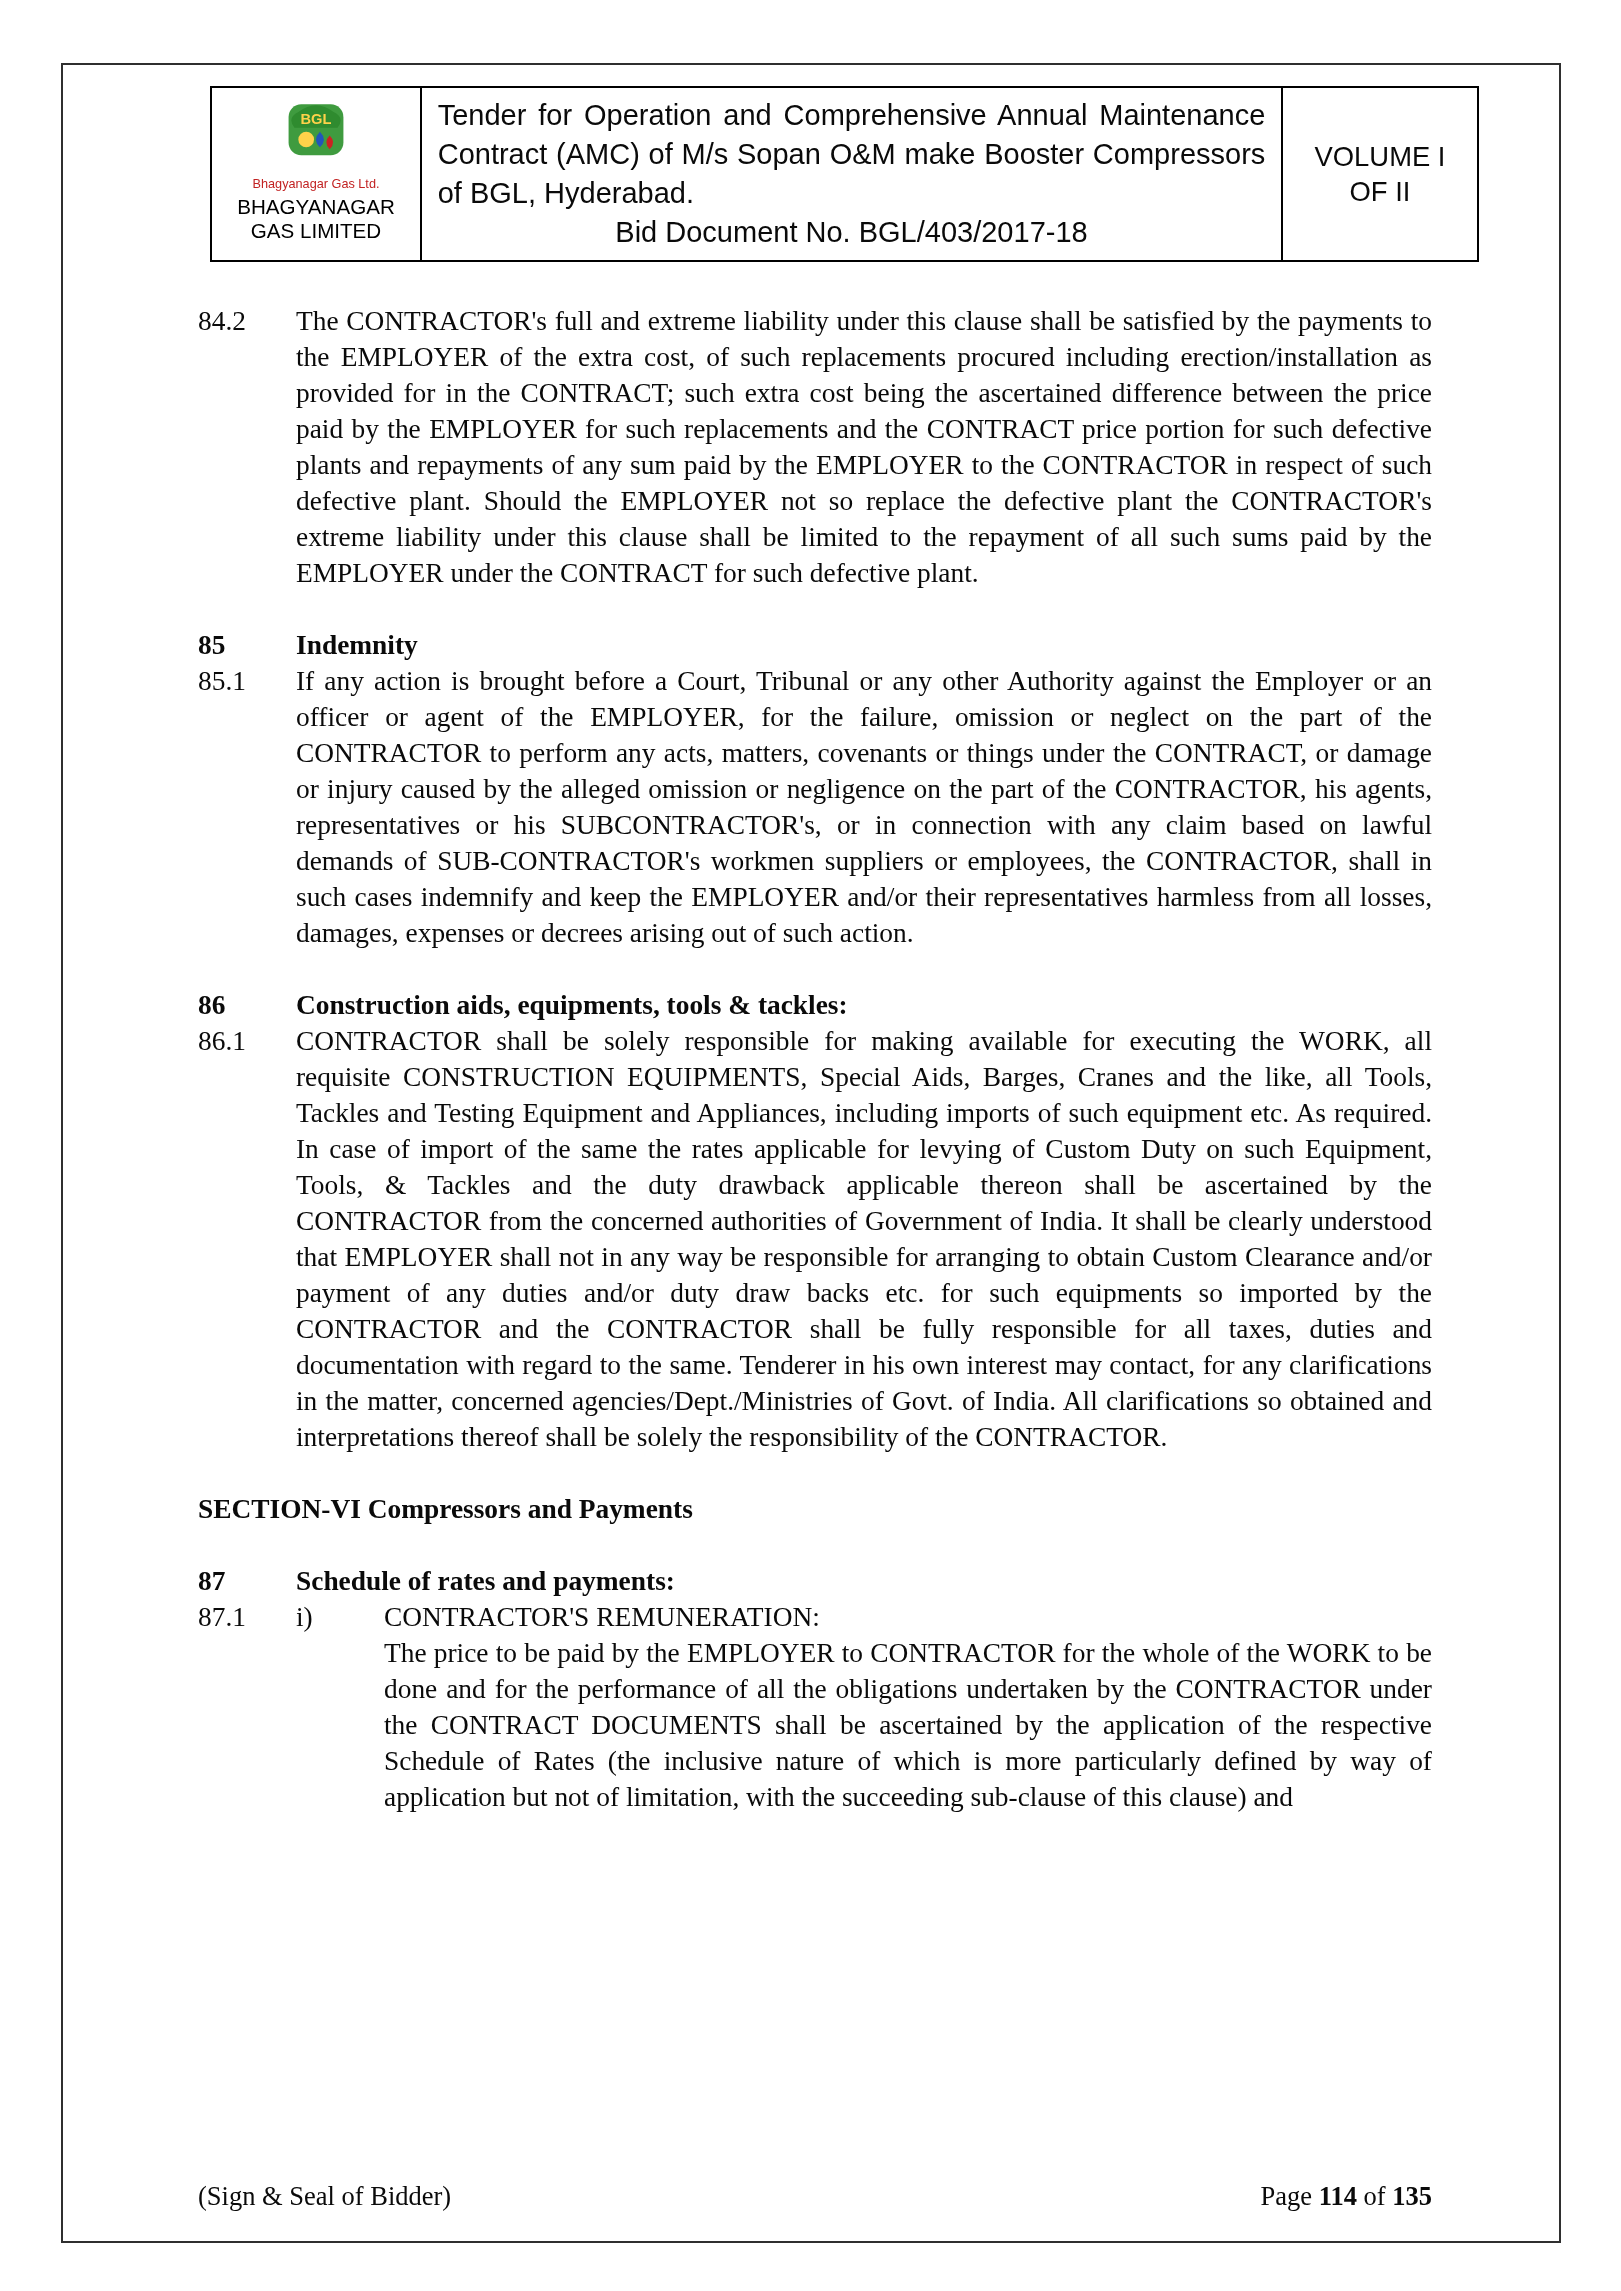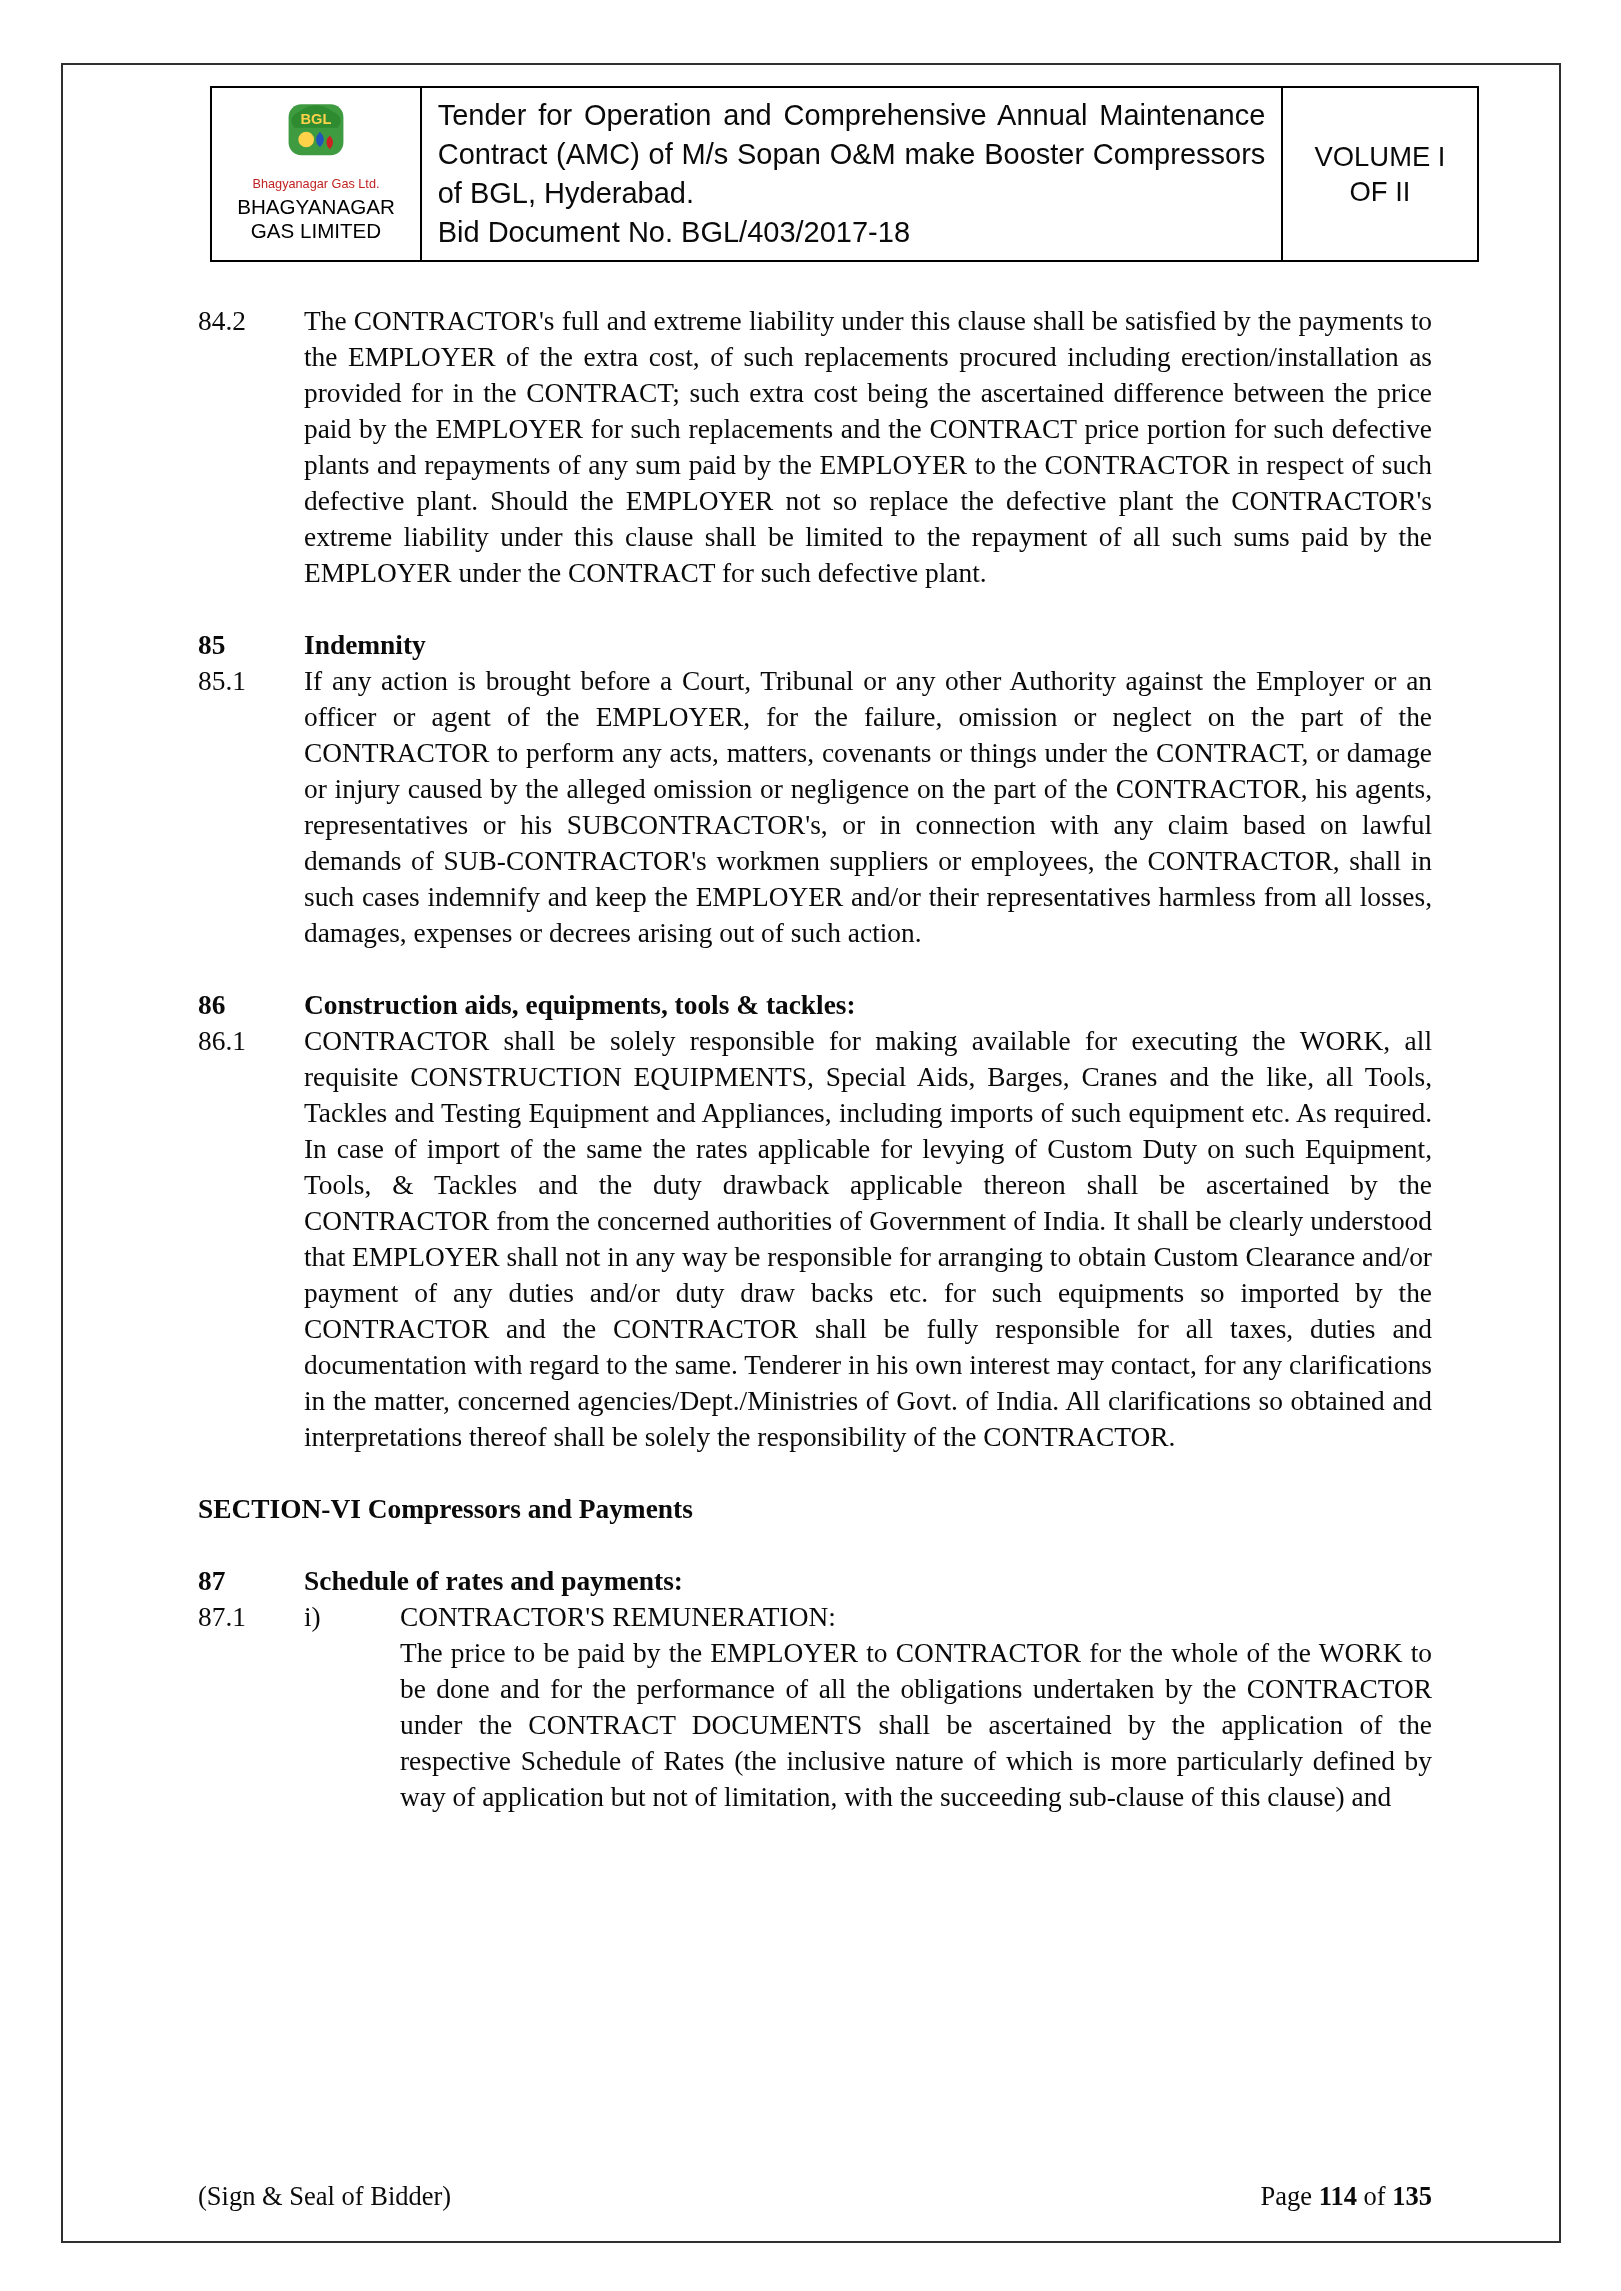--- a/index.html
+++ b/index.html
@@ -39,33 +39,33 @@
   }
   .title-cell { width: 861px; padding: 7.8px 15.7px; border-radius: 14px; }
   .title-main {
     font-family: "Liberation Sans", sans-serif;
     font-size: 29px; line-height: 39px;
     text-align: justify;
   }
   .bid-doc {
     font-family: "Liberation Sans", sans-serif;
     font-size: 29px; line-height: 39px;
-    text-align: left;
+    text-align: center;
   }
   .volume-cell { width: 196px; text-align: center; padding: 5.9px; }
   .volume-text {
     font-family: "Liberation Sans", sans-serif;
     font-size: 27.4px; line-height: 35px;
   }
   
   .content {
     margin: 41px 127px 0 135px;
     font-size: 27.4px; line-height: 36px;
   }
-  .clause { display: flex; gap: 8px; }
+  .clause { display: flex; }
   .cnum { width: 98px; flex-shrink: 0; }
   .ctext { flex: 1; text-align: justify; }
   .cheading { flex: 1; font-weight: bold; }
   .gap { height: 36px; }
   .section-heading { font-weight: bold; }
   .sub-marker { width: 88px; flex-shrink: 0; }
   .sub-body { flex: 1; }
   .sub-heading { }
   .sub-text { text-align: justify; }
   

